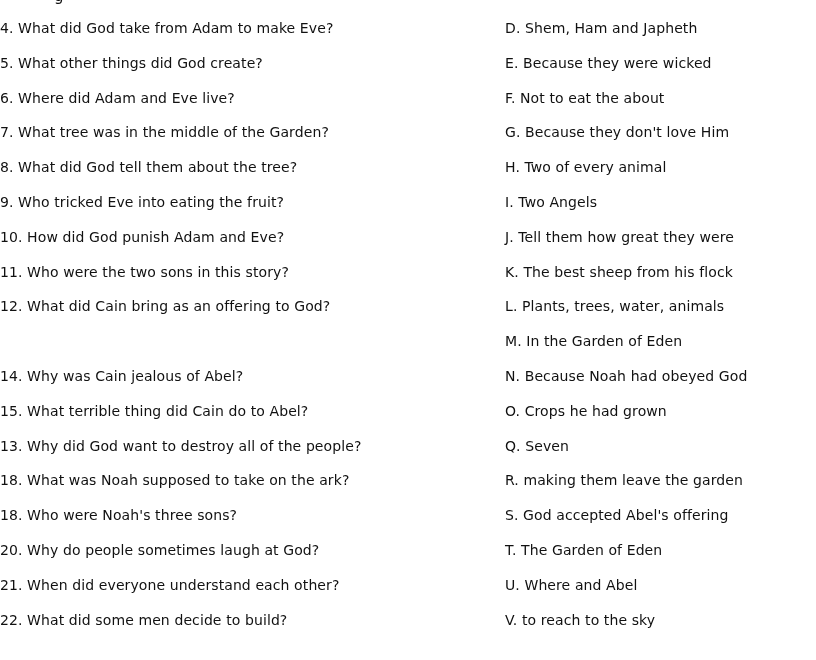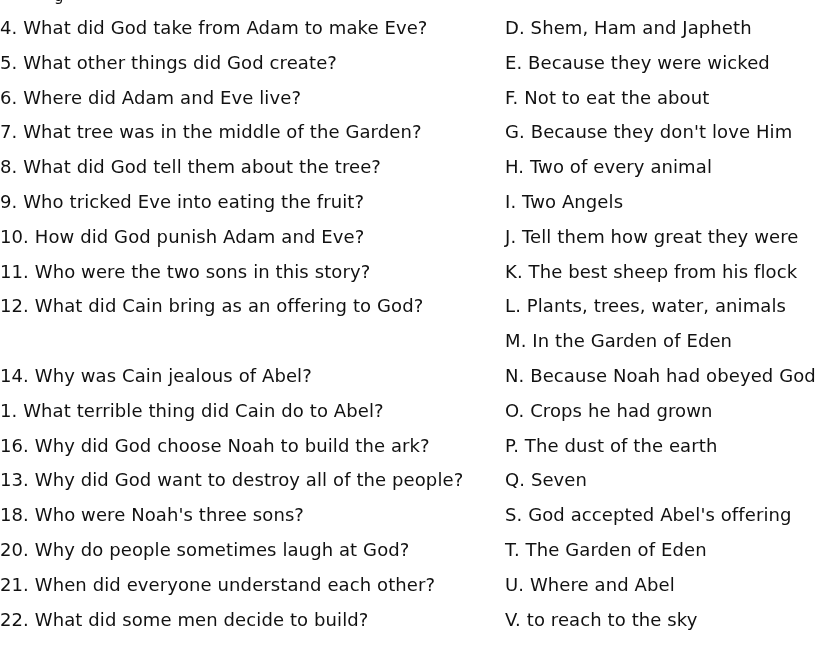--- a/index.html
+++ b/index.html
@@ -33,21 +33,21 @@
     }
     .rows {
       position: absolute;
       left: 0;
       top: 18px;
       width: 816px;
     }
     .row {
       position: relative;
       height: 34.8px;
-      font-size: 18px;
+      font-size: 14px;
       line-height: 20px;
     }
     .q {
       position: absolute;
       left: 0;
       top: 0;
       white-space: nowrap;
       letter-spacing: 0.1px;
     }
     .a {
@@ -106,30 +106,30 @@
       <span class="a">L. Plants, trees, water, animals</span>
     </div>
     <div class="row">
       <span class="a">M. In the Garden of Eden</span>
     </div>
     <div class="row">
       <span class="q">14. Why was Cain jealous of Abel?</span>
       <span class="a">N. Because Noah had obeyed God</span>
     </div>
     <div class="row">
-      <span class="q">1. What terrible thing did Cain do to Abel?</span>
+      <span class="q">15. What terrible thing did Cain do to Abel?</span>
       <span class="a">O. Crops he had grown</span>
-    </div>
-    <div class="row">
-      <span class="q">16. Why did God choose Noah to build the ark?</span>
-      <span class="a">P. The dust of the earth</span>
     </div>
     <div class="row">
       <span class="q">13. Why did God want to destroy all of the people?</span>
       <span class="a">Q. Seven</span>
+    </div>
+    <div class="row">
+      <span class="q">18. What was Noah supposed to take on the ark?</span>
+      <span class="a">R. making them leave the garden</span>
     </div>
     <div class="row">
       <span class="q">18. Who were Noah's three sons?</span>
       <span class="a">S. God accepted Abel's offering</span>
     </div>
     <div class="row">
       <span class="q">20. Why do people sometimes laugh at God?</span>
       <span class="a">T. The Garden of Eden</span>
     </div>
     <div class="row">

